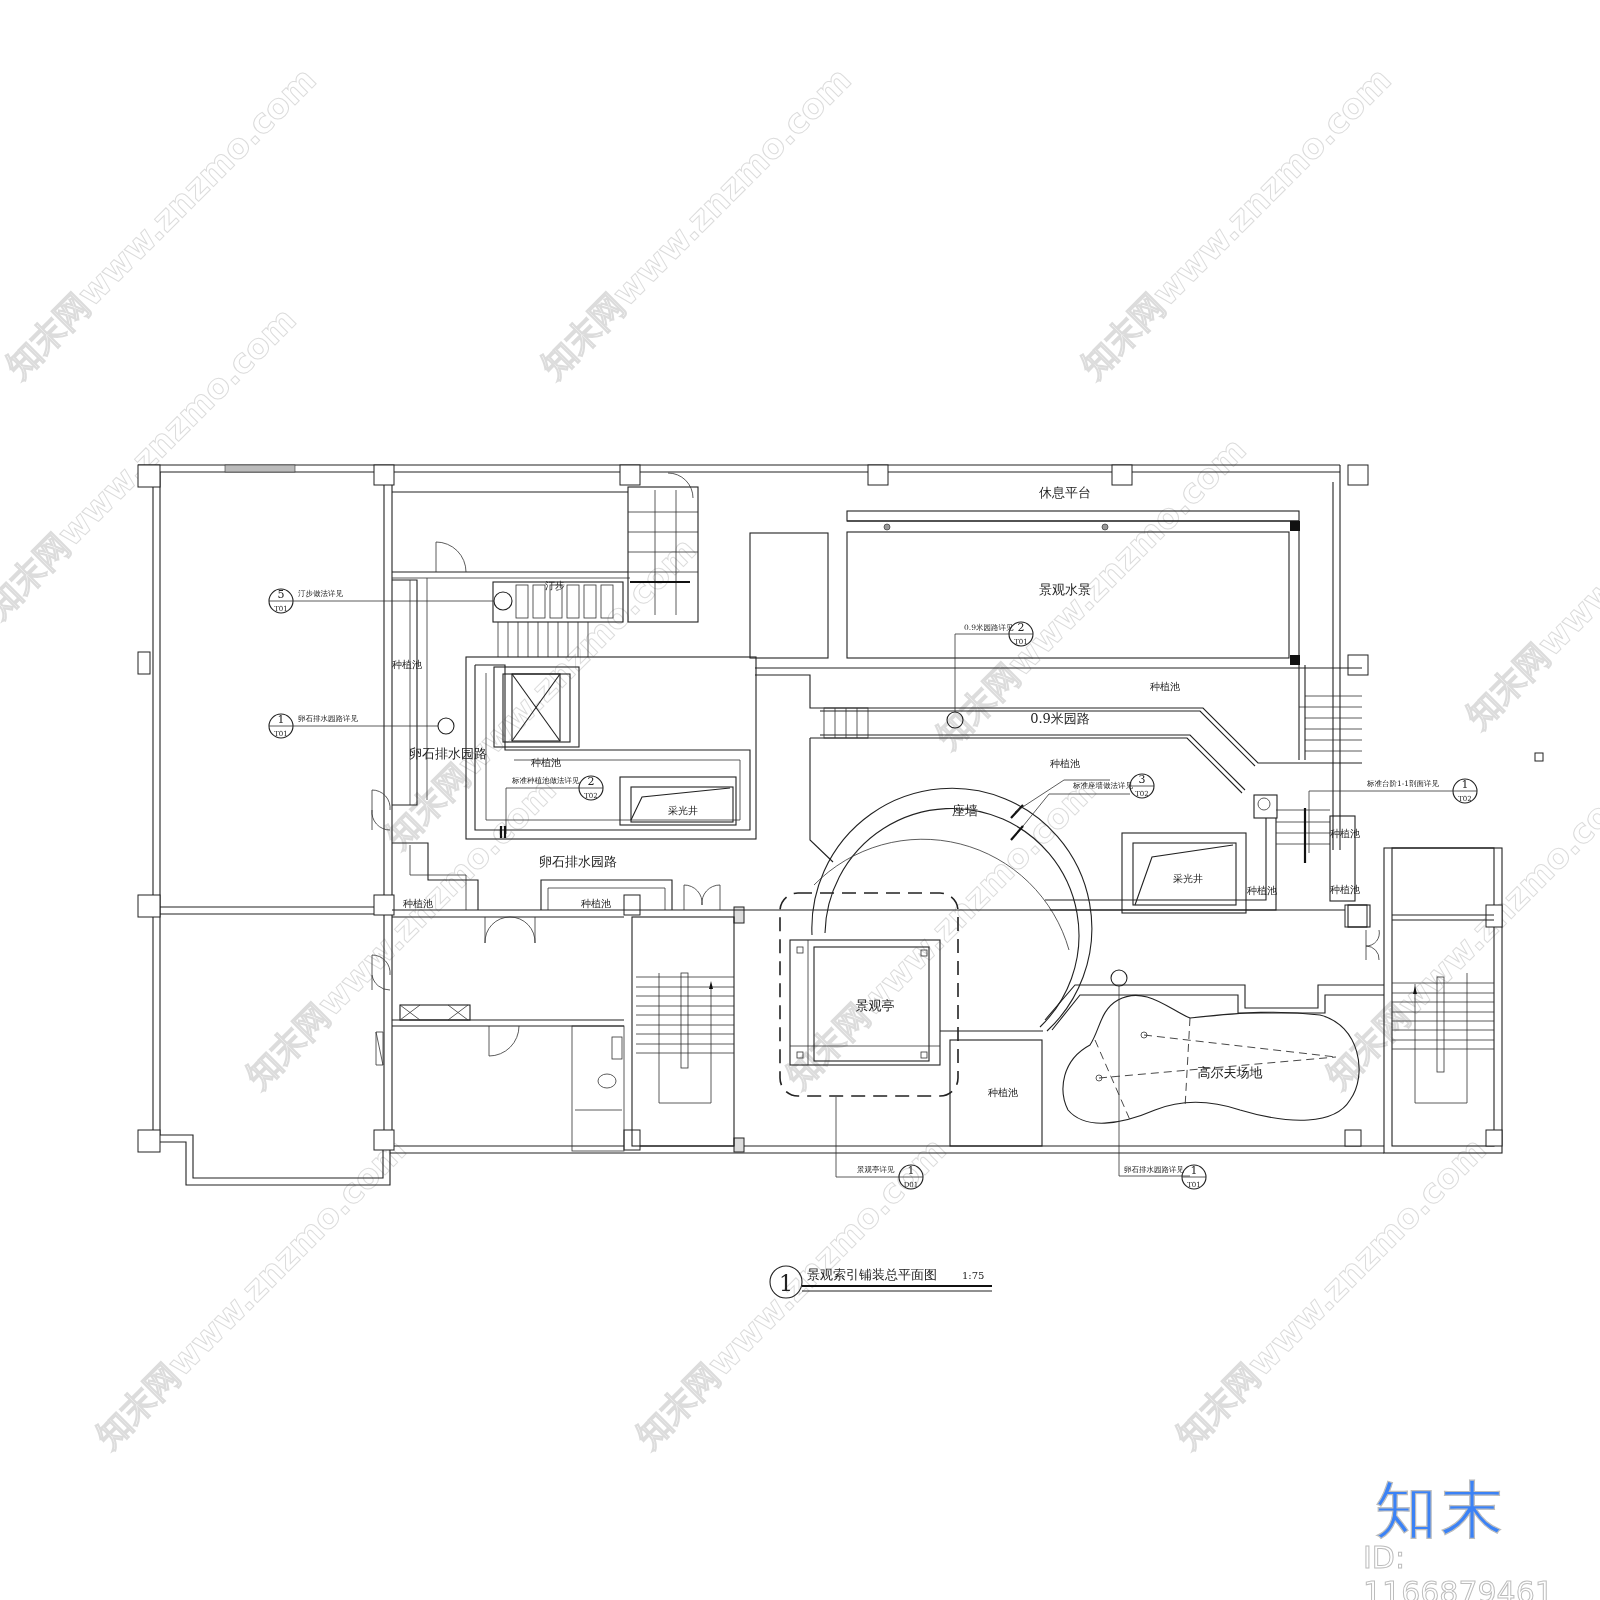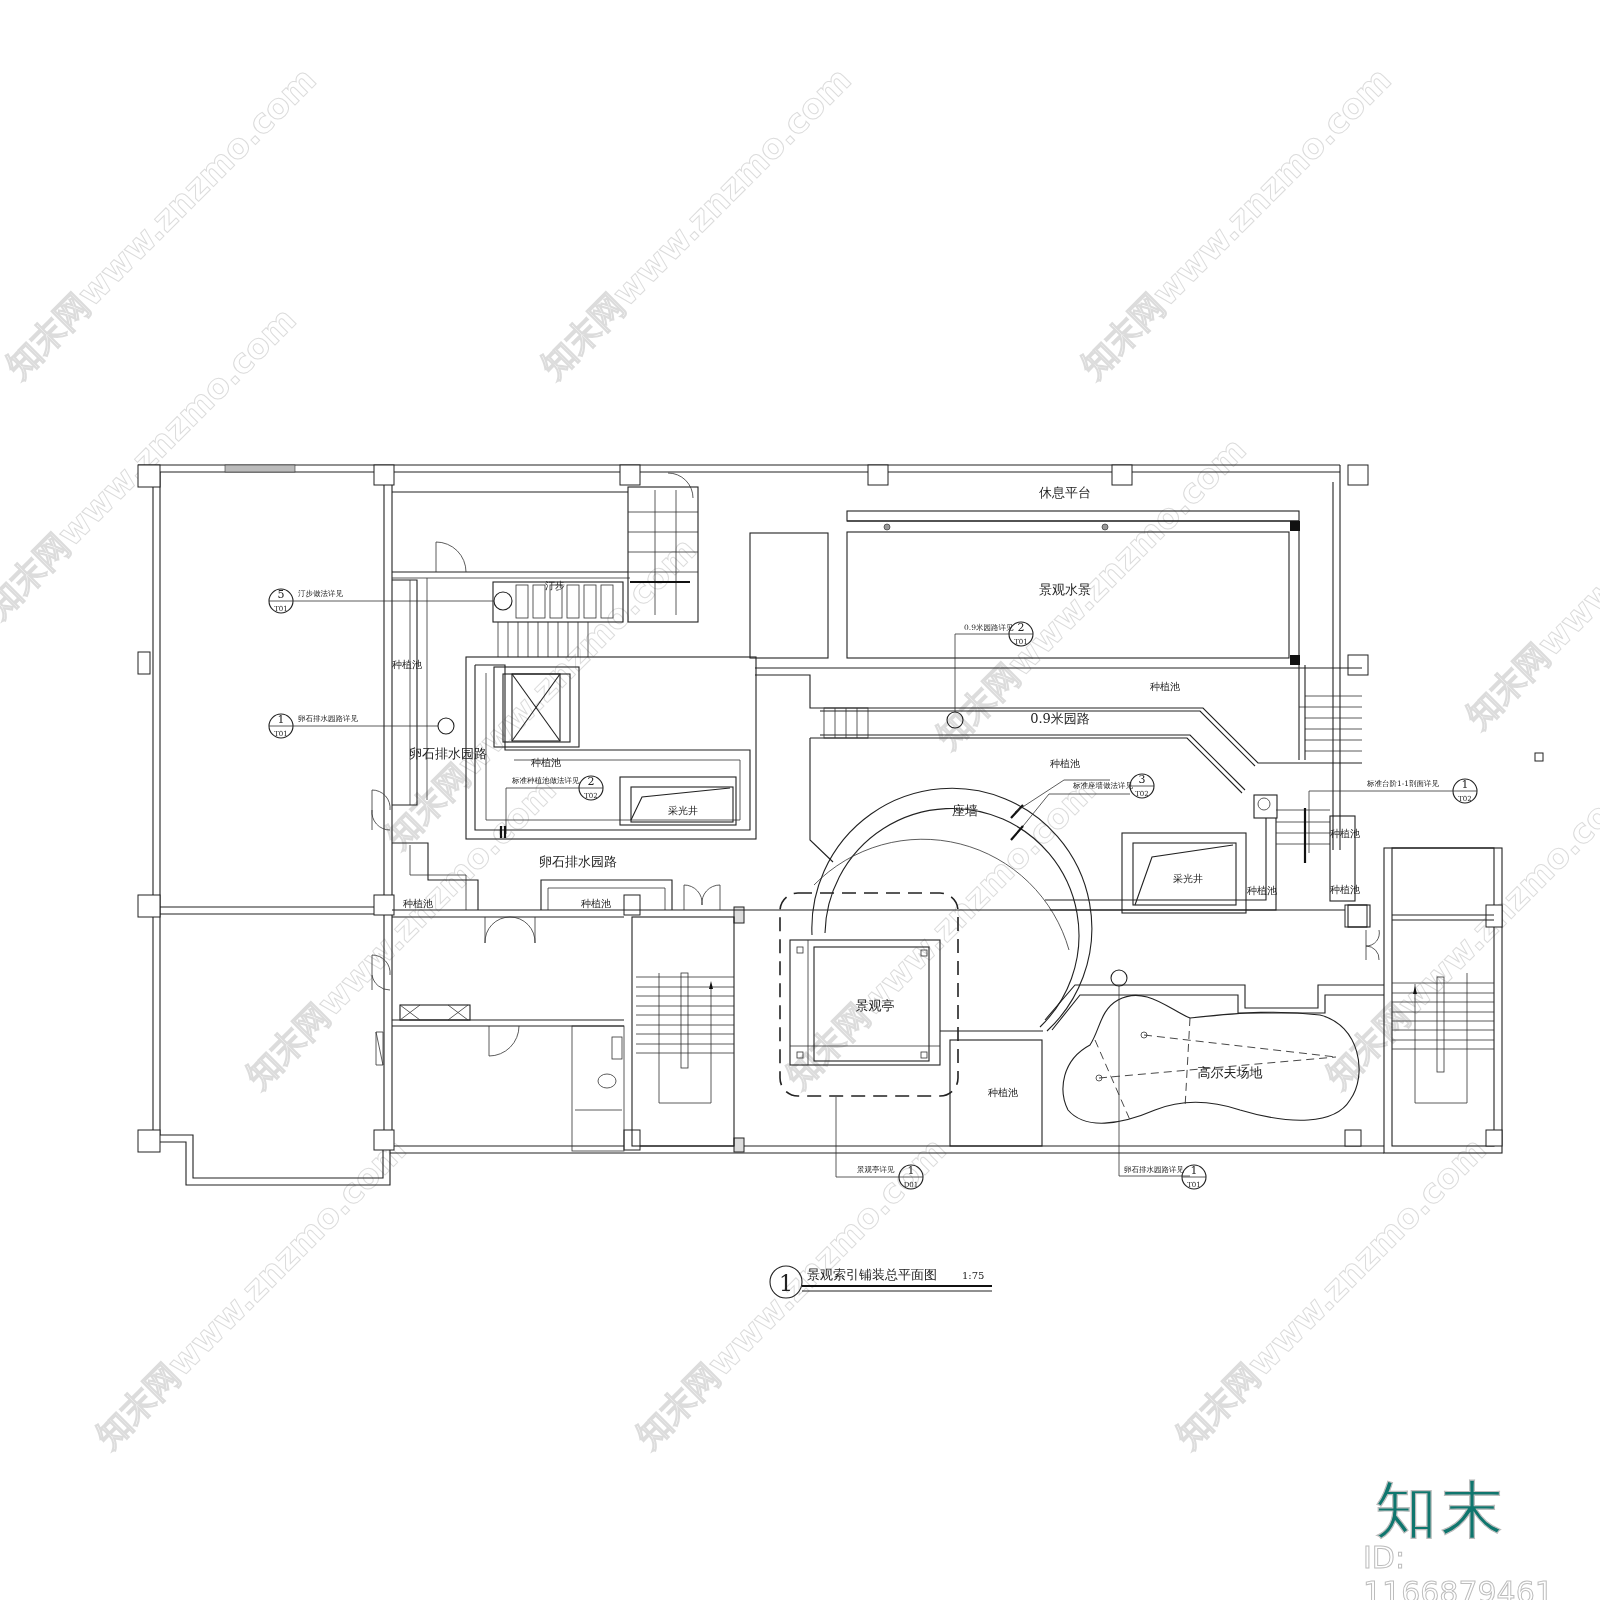--- a/index.html
+++ b/index.html
@@ -7,21 +7,21 @@
   #plan { position:absolute; left:0; top:0; width:1600px; height:1600px; }
   .ln { stroke:#222; stroke-width:1.1; fill:none; }
   .ln2 { stroke:#333; stroke-width:0.8; fill:none; }
   .thick { stroke:#111; stroke-width:2.2; fill:none; }
   .dash { stroke:#222; stroke-width:1.6; fill:none; stroke-dasharray:14 8; }
   .dash2 { stroke:#333; stroke-width:0.9; fill:none; stroke-dasharray:8 5; }
   .col { stroke:#222; stroke-width:1; fill:#fff; }
   .blk { fill:#111; }
   .lbl { font-family:"DejaVu Serif", serif; fill:#222; }
   .wm { font-family:"DejaVu Sans", sans-serif; fill:none; stroke:#dcdcdc; stroke-width:1; font-size:34px; font-weight:bold; }
-  .brand { position:absolute; left:1375px; top:1468px; font-family:Liberation Mono, monospace; font-size:62px; color:#0f766e; -webkit-text-stroke:1.2px #bdbdbd; letter-spacing:4px; }
+  .brand { position:absolute; left:1375px; top:1468px; font-family:Liberation Mono, monospace; font-size:62px; color:#3b82f6; -webkit-text-stroke:1.2px #bdbdbd; letter-spacing:4px; }
   .brand-id { position:absolute; left:1363px; top:1540px; font-family:"DejaVu Sans", sans-serif; font-size:30px; color:#fff; -webkit-text-stroke:1px #bdbdbd; }
 </style>
 </head>
 <body>
 
 <svg id="plan" viewBox="0 0 1600 1600" xmlns="http://www.w3.org/2000/svg">
 
   <g>
     <text class="wm" transform="translate(20,380) rotate(-45)">知末网www.znzmo.com</text>
     <text class="wm" transform="translate(555,380) rotate(-45)">知末网www.znzmo.com</text>

